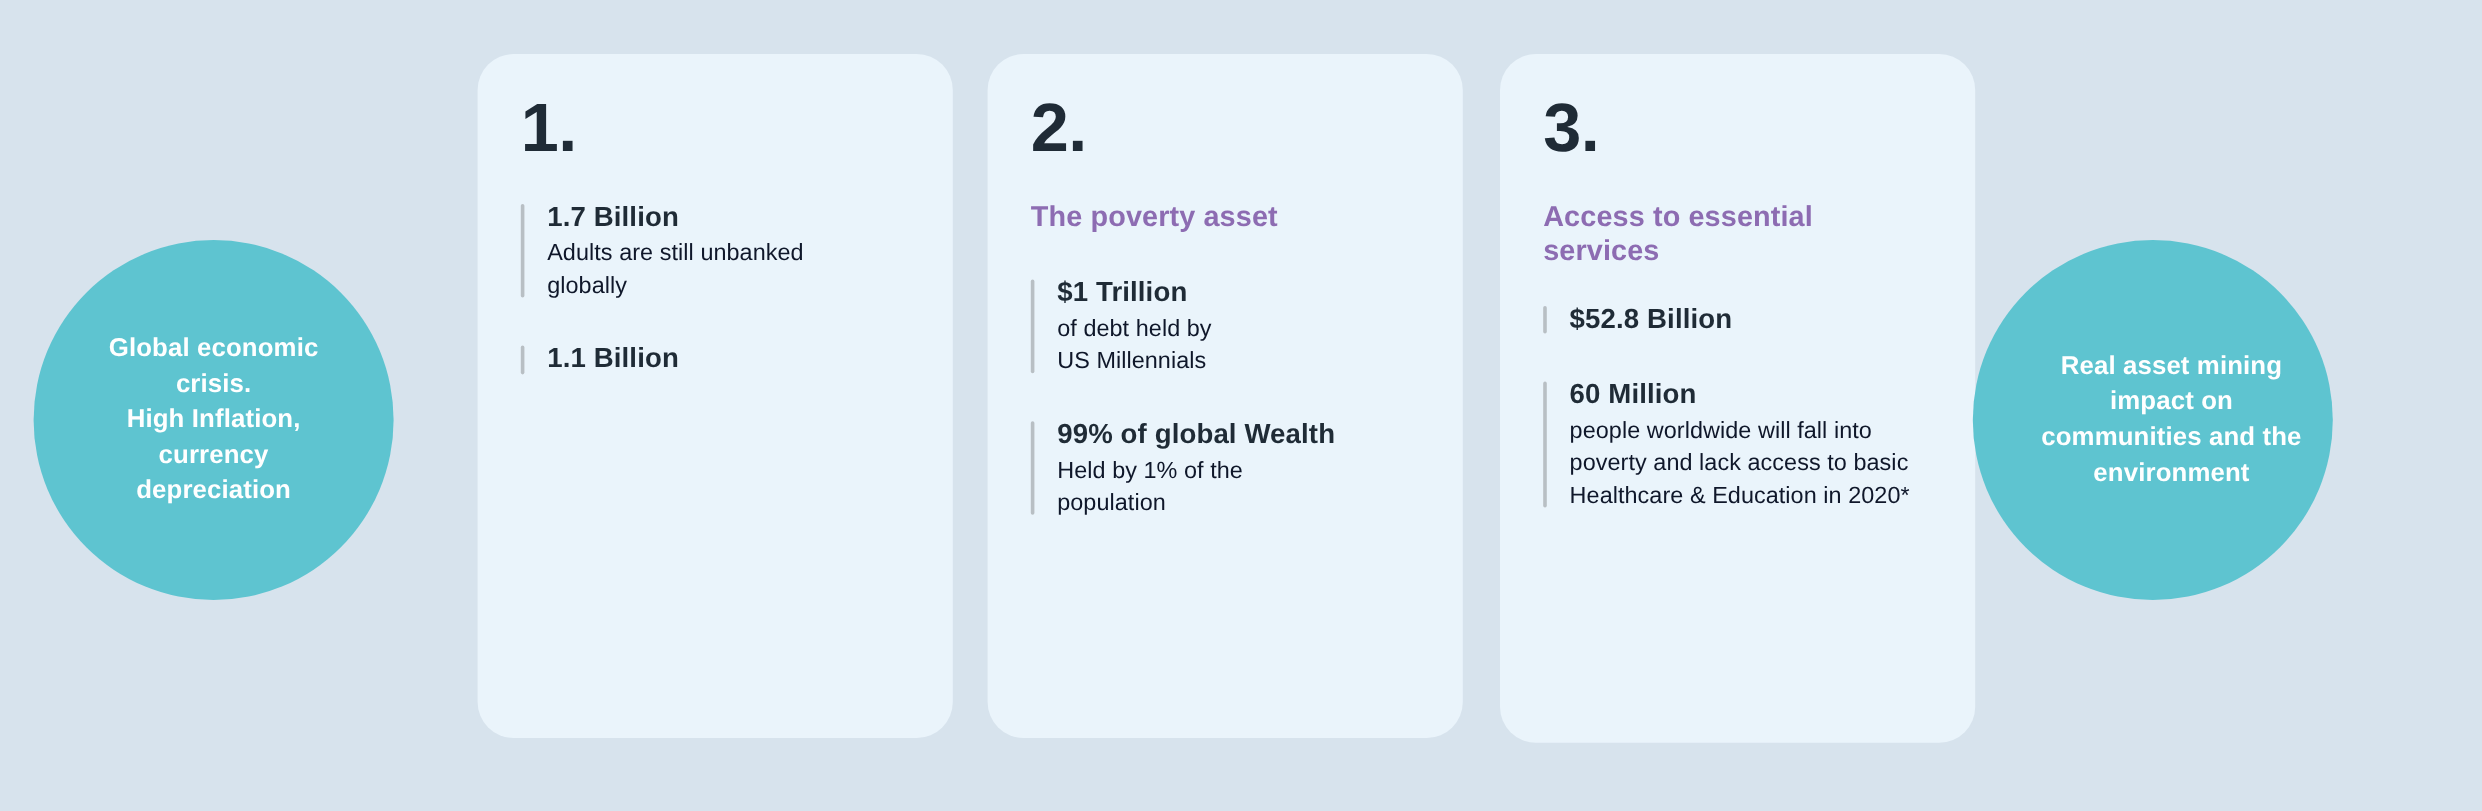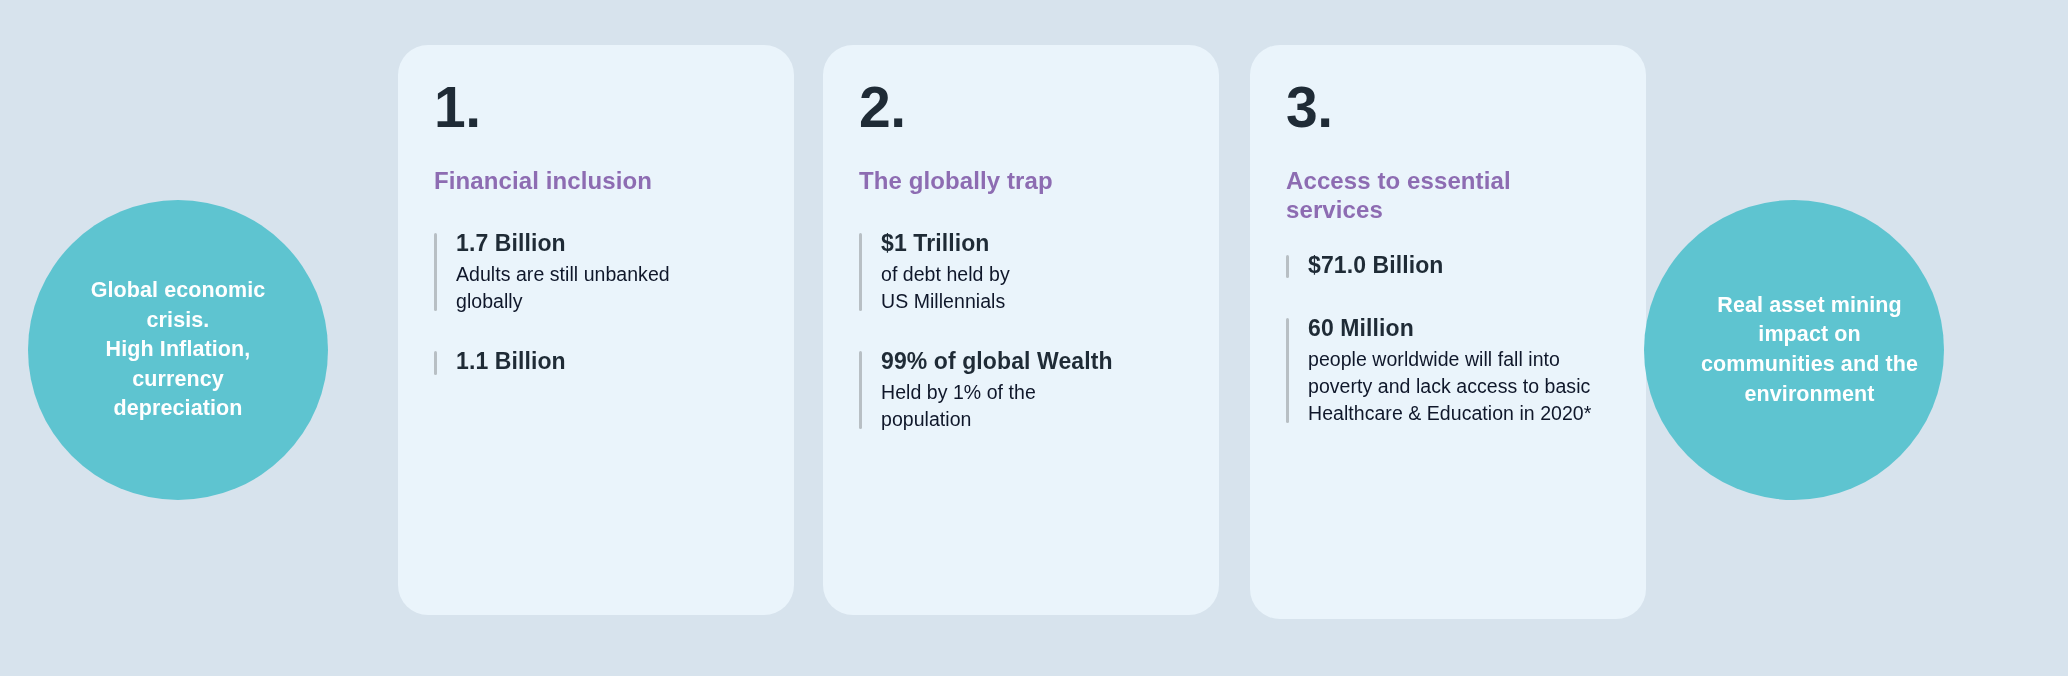--- a/index.html
+++ b/index.html
@@ -120,38 +120,37 @@
   <div class="circle" id="circle-left">
     <div class="circle-text">Global economic
 crisis.
 High Inflation,
 currency
 depreciation</div>
   </div>
 
   <div class="card" id="card-1">
     <div class="card-number">1.</div>
-    <div class="card-title">Financial inclusion</div>
     <div class="stat-list">
       <div class="stat">
         <span class="stat-rule"></span>
         <div class="stat-value">1.7 Billion</div>
         <div class="stat-desc">Adults are still unbanked
 globally</div>
       </div>
       <div class="stat">
         <span class="stat-rule"></span>
         <div class="stat-value">1.1 Billion</div>
       </div>
     </div>
   </div>
 
   <div class="card" id="card-2">
     <div class="card-number">2.</div>
-    <div class="card-title">The globally trap</div>
+    <div class="card-title">The poverty asset</div>
     <div class="stat-list">
       <div class="stat">
         <span class="stat-rule"></span>
         <div class="stat-value">$1 Trillion</div>
         <div class="stat-desc">of debt held by
 US Millennials</div>
       </div>
       <div class="stat">
         <span class="stat-rule"></span>
         <div class="stat-value">99% of global Wealth</div>
@@ -160,21 +159,21 @@
       </div>
     </div>
   </div>
 
   <div class="card" id="card-3">
     <div class="card-number">3.</div>
     <div class="card-title two-line">Access to essential services</div>
     <div class="stat-list">
       <div class="stat">
         <span class="stat-rule"></span>
-        <div class="stat-value">$71.0 Billion</div>
+        <div class="stat-value">$52.8 Billion</div>
       </div>
       <div class="stat">
         <span class="stat-rule"></span>
         <div class="stat-value">60 Million</div>
         <div class="stat-desc">people worldwide will fall into
 poverty and lack access to basic
 Healthcare &amp; Education in 2020*</div>
       </div>
     </div>
   </div>

